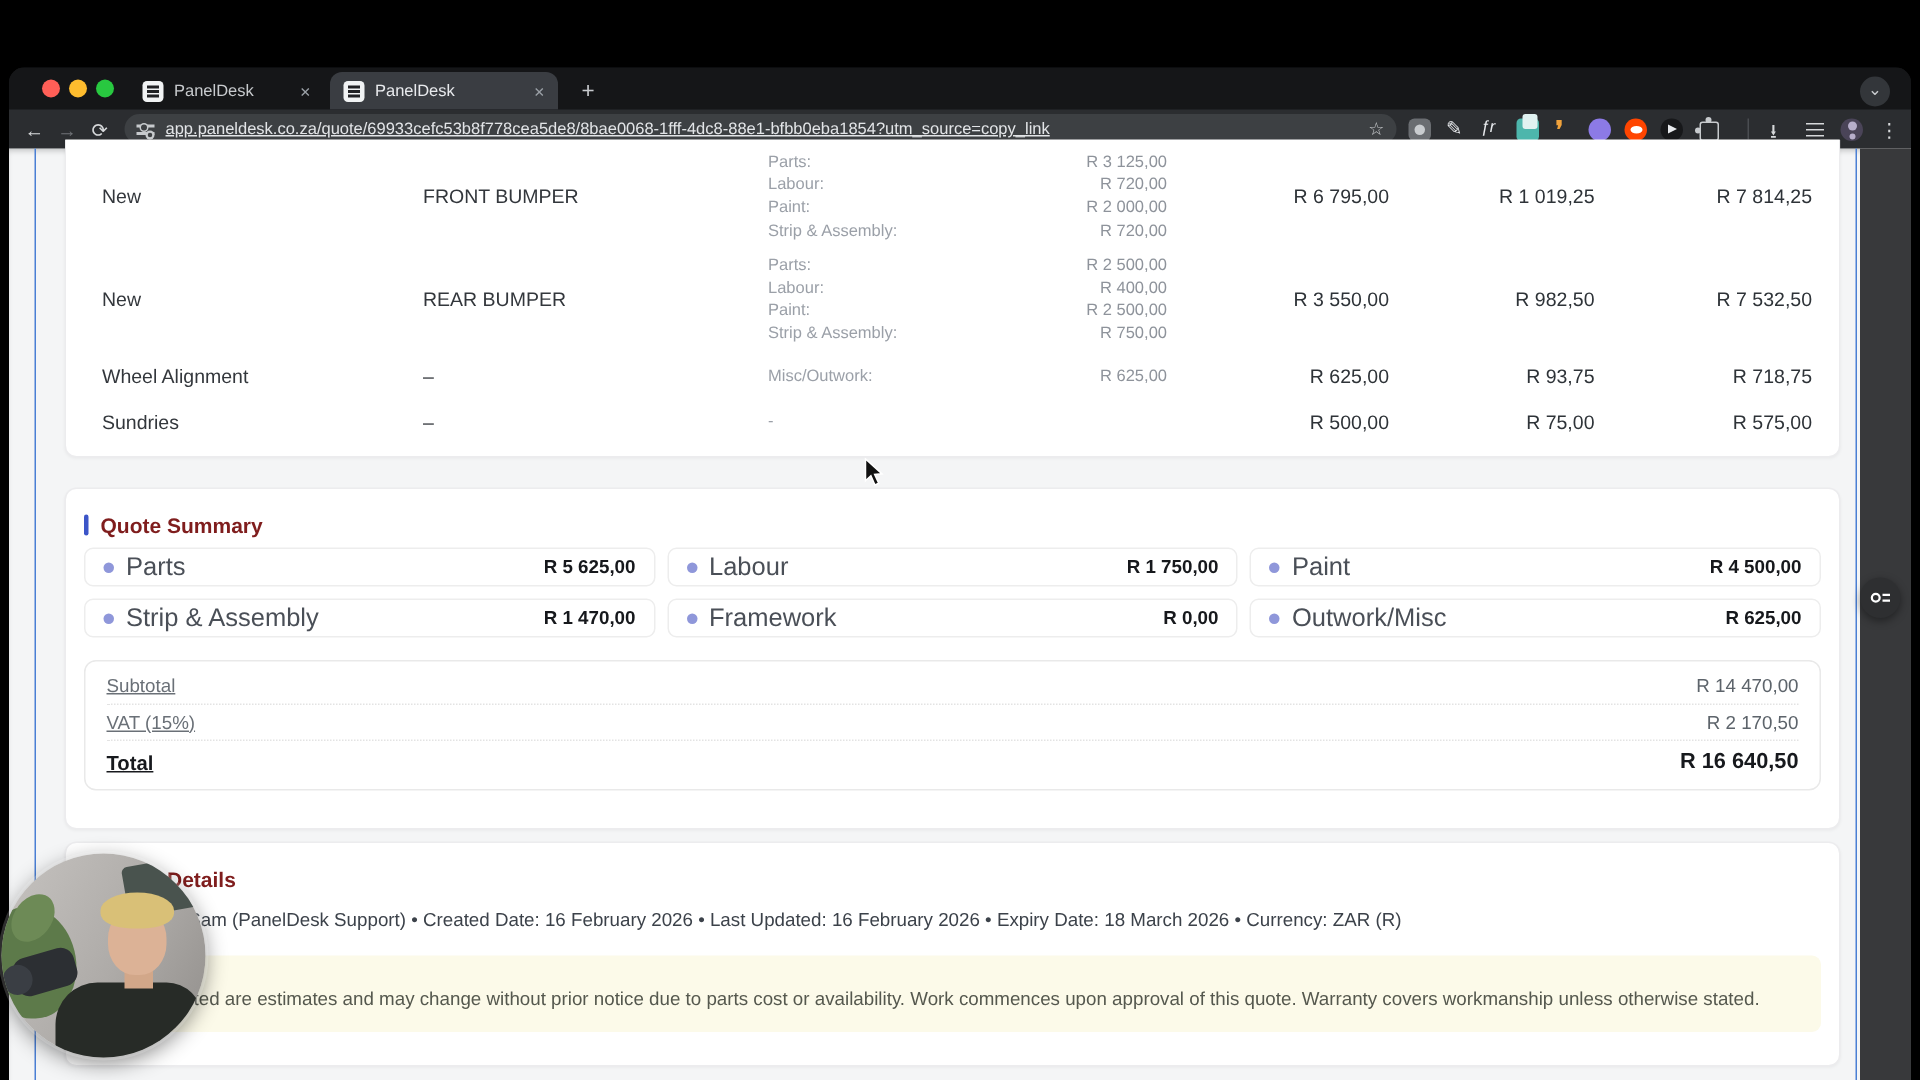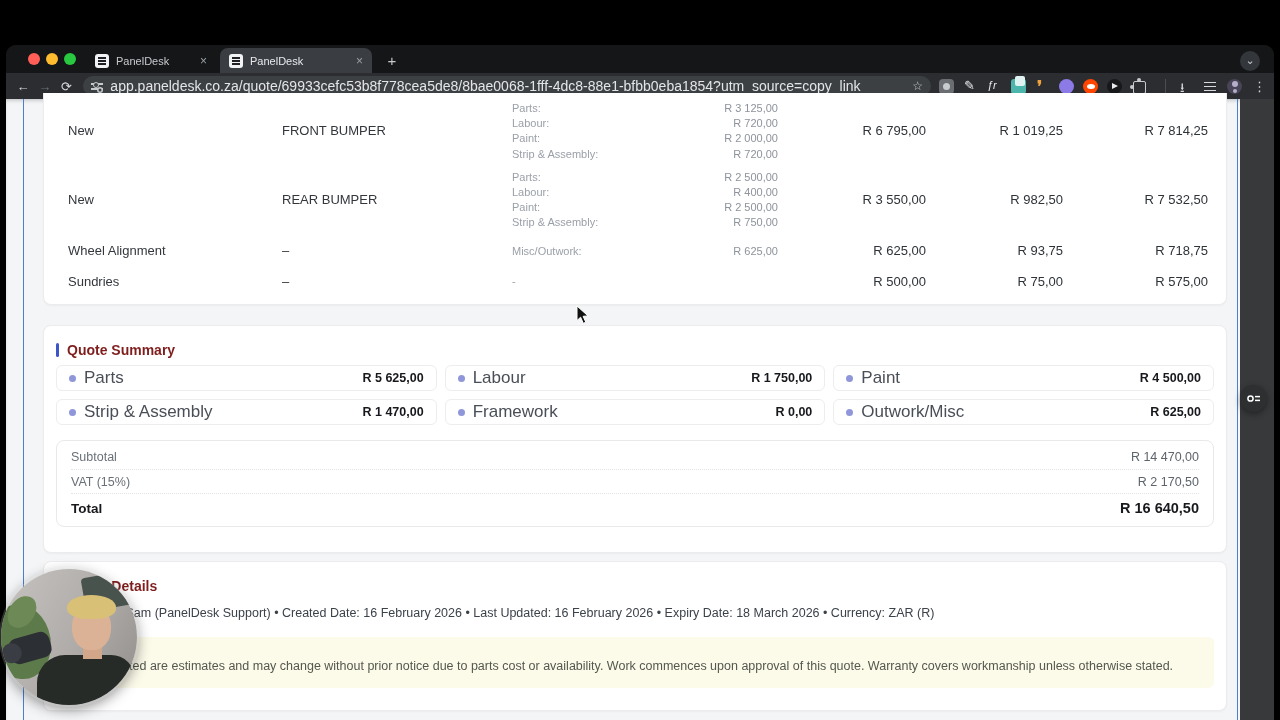--- a/index.html
+++ b/index.html
@@ -31,22 +31,22 @@
   .tabsearch-btn { position:absolute; right:14px; top:6px; width:20px; height:20px;
     border-radius:50%; background:#33363a; color:#c7cacd; font-size:11px;
     text-align:center; line-height:18px; }
   .toolbar { position:relative; height:26px; background:#2b2d30; display:flex;
     align-items:center; }
   .navbtn { width:22px; text-align:center; font-size:13px; color:#d6d8da; }
   .navbtn.back { margin-left:6px; }
   .navbtn.fwd { color:#6e7175; }
   .omnibox { margin-left:6px; width:856px; height:20px; background:#3d4043;
     border-radius:10px; display:flex; align-items:center; padding:0 8px; gap:7px; }
-  .omni-url { flex:1; font-size:14px; color:#e3e5e8; white-space:nowrap;
-    overflow:hidden; }
+  .omni-url { flex:1; font-size:11px; color:#e3e5e8; white-space:nowrap;
+    overflow:hidden;text-decoration:underline; }
   .omni-star { color:#c7cacd; font-size:12px; }
   .site-icon { width:12px; height:12px; position:relative; flex:0 0 auto; }
   .site-icon::before { content:""; position:absolute; left:0; top:3px; width:12px; height:1.5px;
     background:#c7cacd; box-shadow:0 5px 0 #c7cacd; }
   .site-icon::after { content:""; position:absolute; left:2px; top:1.5px; width:4px; height:4px;
     border-radius:50%; background:#3d4043; border:1.5px solid #c7cacd;
     box-shadow:4px 5px 0 -1.5px #3d4043, 4px 5px 0 0 #c7cacd; }
   .ext-row { display:flex; align-items:center; margin-left:8px; gap:9px; }
   .exticon { width:15px; height:15px; border-radius:4px; position:relative; }
   .ic-camera { background:#6a6d71; }
@@ -120,21 +120,21 @@
     margin:7px 12px 0 12px; }
   .cat-card { height:26px; background:#fff; border:1px solid #ededed; border-radius:6px;
     display:flex; align-items:center; gap:8px; padding:0 12px; }
   .cat-dot { width:7px; height:7px; border-radius:50%; background:#8f97da; flex:0 0 auto; }
   .cat-name { font-size:17px; color:#4a4f57; }
   .cat-val { margin-left:auto; font-size:12.5px; font-weight:bold; color:#16181c; }
   .totals { margin:15px 12px 0 12px; border:1px solid #e9e9e9; border-radius:8px;
     padding:4px 14px; background:#fff; }
   .tot-row { display:flex; justify-content:space-between; align-items:center; height:24px; }
   .tot-row + .tot-row { border-top:1px dotted #e3e3e3; }
-  .tot-label { font-size:12.5px; color:#6a7077; }
+  .tot-label { font-size:12.5px; color:#6a7077;text-decoration:underline; }
   .tot-val { font-size:12.5px; color:#5d646b; }
   .tot-row.grand { height:29px; }
   .tot-row.grand .tot-label { font-size:13.5px; font-weight:bold; color:#17191d; }
   .tot-row.grand .tot-val { font-size:14.5px; font-weight:bold; color:#17191d; }
 
   
   .meta-line { margin:12px 12px 0 12px; font-size:12.5px; color:#3c424a; white-space:nowrap; }
   .notice { margin:17px 12px 0 12px; height:51px; background:#fcfae9; border-radius:6px;
     padding:22px 14px 0 14px; }
   .notice-text { font-size:12.5px; color:#55584e; white-space:nowrap; }

